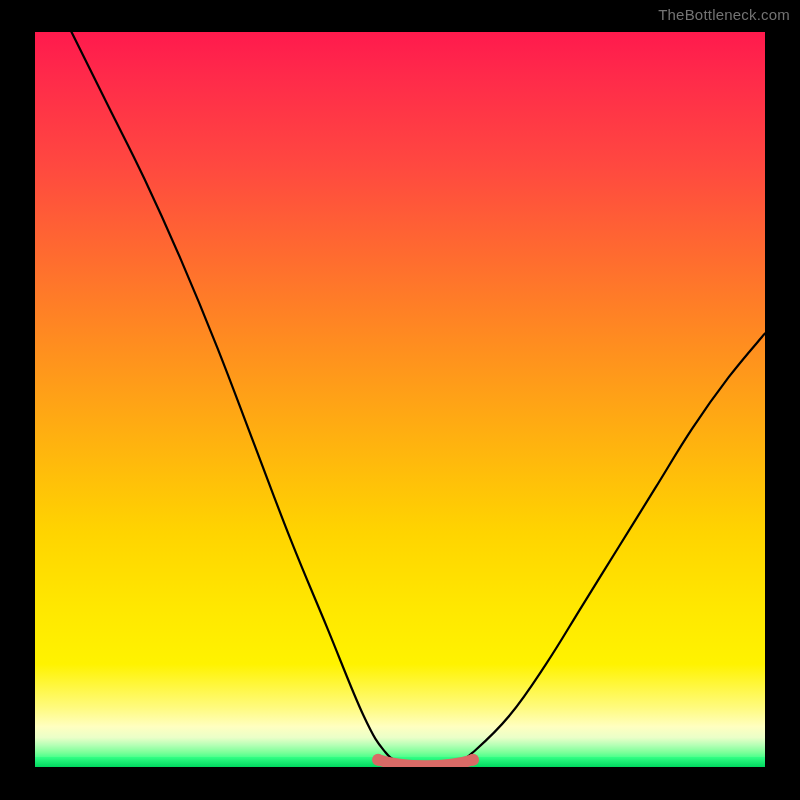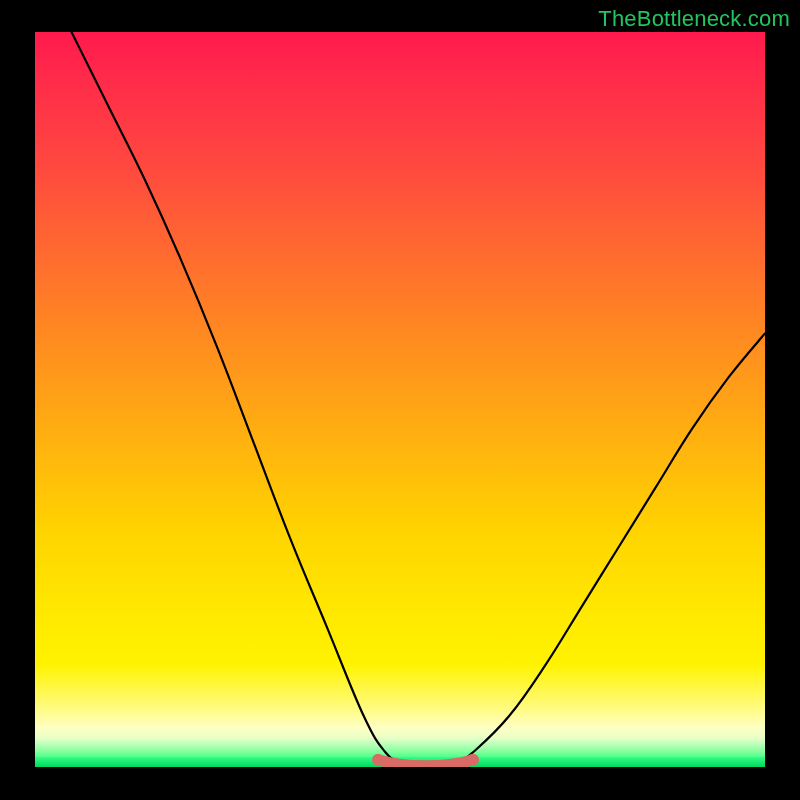--- a/index.html
+++ b/index.html
@@ -14,22 +14,22 @@
   .frame {
     position: relative;
     width: 800px;
     height: 800px;
     background: #000;
   }
   .watermark {
     position: absolute;
     top: 6px;
     right: 10px;
-    color: #22c55e;
-    font-size: 22px;
+    color: #737373;
+    font-size: 15px;
     font-weight: 500;
     letter-spacing: 0.2px;
     z-index: 10;
   }
   .plot-area {
     position: absolute;
     left: 35px;
     top: 32px;
     width: 730px;
     height: 735px;

